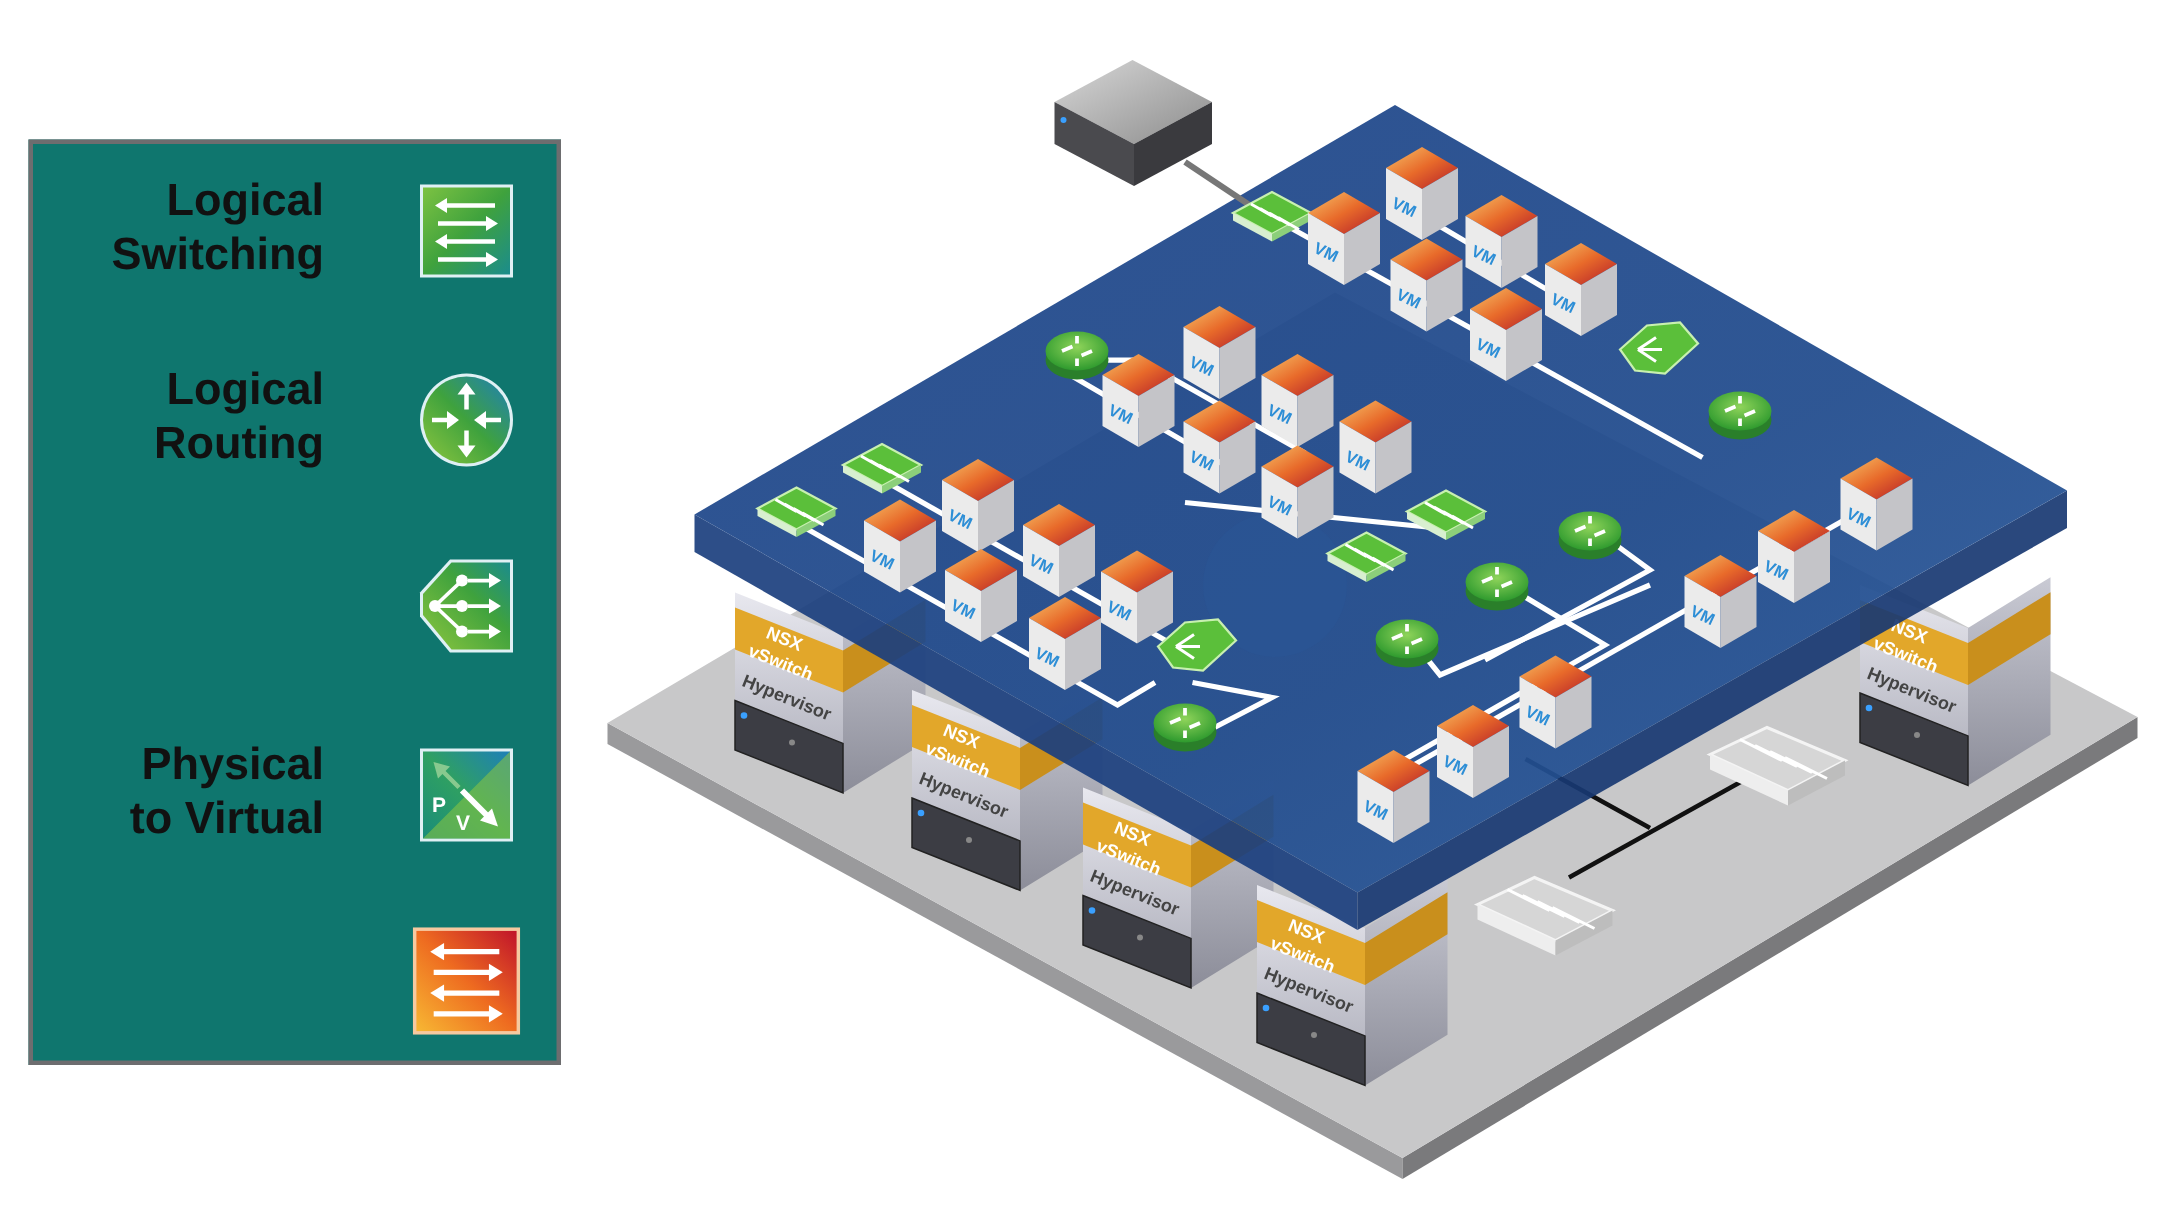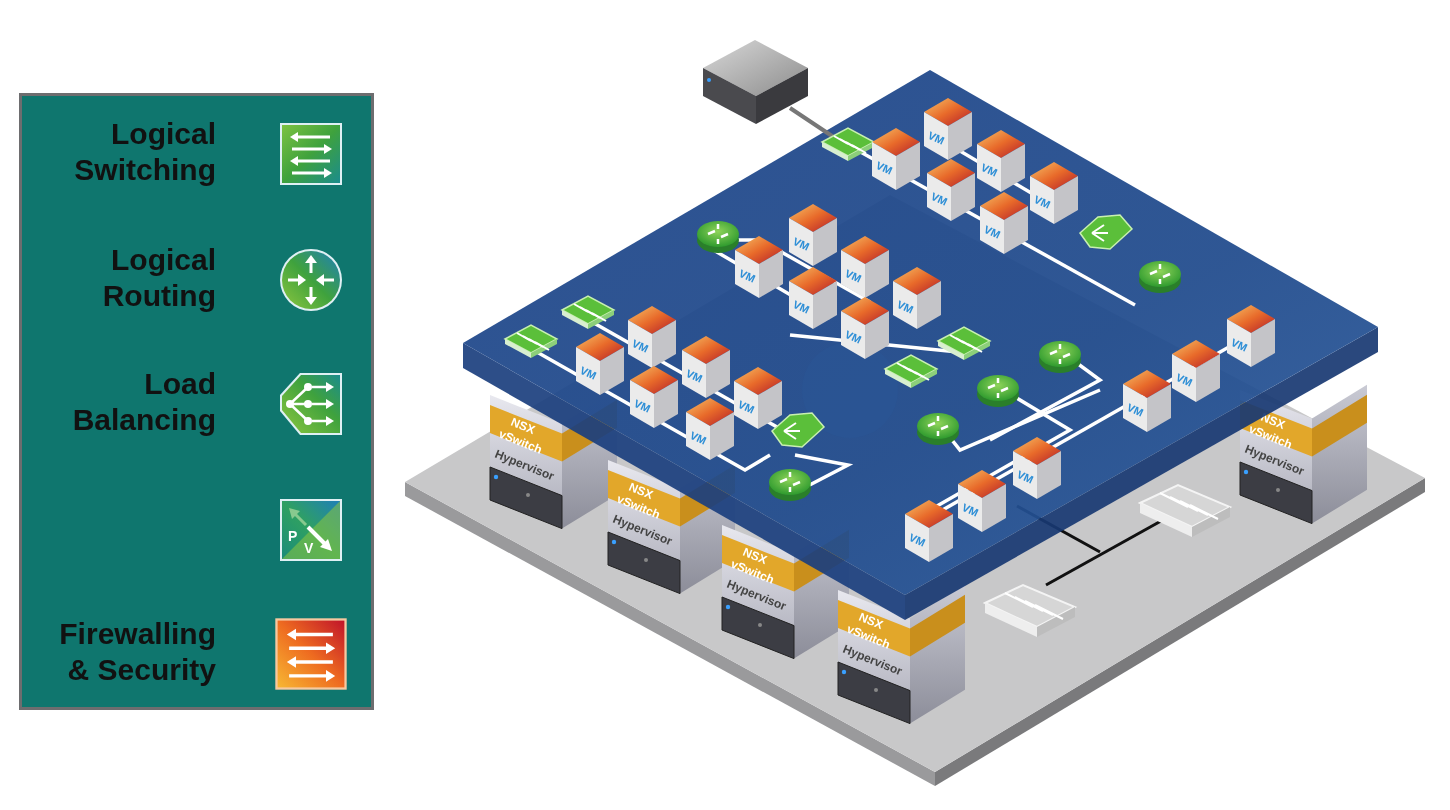--- a/index.html
+++ b/index.html
@@ -69,22 +69,20 @@
         <line x1="33" y1="40" x2="33" y2="52"></line>
           <polygon points="33,58 27,50 39,50" stroke="none"></polygon>
         <line x1="10" y1="33" x2="22" y2="33"></line>
           <polygon points="28,33 20,27 20,39" stroke="none"></polygon>
         <line x1="56" y1="33" x2="44" y2="33"></line>
           <polygon points="38,33 46,27 46,39" stroke="none"></polygon>
       </g>
     </svg>
   </div>
   <div class="legend-item" style="top:270px">
-    <div class="legend-label">Load
-Balancing</div>
     <svg class="legend-icon" viewBox="0 0 66 66">
       <defs>
           <linearGradient id="glb" x1="0" y1="1" x2="1" y2="0">
             <stop offset="0" stop-color="#8cc63f"></stop>
             <stop offset="0.6" stop-color="#3fa23d"></stop>
             <stop offset="1" stop-color="#1b8c8c"></stop>
           </linearGradient>
         </defs>
       <polygon points="22,2 64,2 64,64 22,64 2,40 2,24" fill="#dff0f4"></polygon>
       <polygon points="23,4 62,4 62,62 23,62 4,39 4,25" fill="url(#glb)"></polygon>
@@ -99,20 +97,22 @@
         <line x1="34" y1="16" x2="50" y2="16"></line>
           <polygon points="56,16 48,11 48,21" stroke="none"></polygon>
         <line x1="34" y1="33" x2="50" y2="33"></line>
           <polygon points="56,33 48,28 48,38" stroke="none"></polygon>
         <line x1="34" y1="50" x2="50" y2="50"></line>
           <polygon points="56,50 48,45 48,55" stroke="none"></polygon>
       </g>
     </svg>
   </div>
   <div class="legend-item" style="top:396px">
+    <div class="legend-label">Physical
+to Virtual</div>
     <svg class="legend-icon" viewBox="0 0 66 66">
       <defs>
           <linearGradient id="gpv" x1="0" y1="1" x2="1" y2="0">
             <stop offset="0" stop-color="#1a8c7a"></stop>
             <stop offset="0.5" stop-color="#2fa062"></stop>
             <stop offset="1" stop-color="#1e7fb8"></stop>
           </linearGradient>
         </defs>
       <rect x="2" y="2" width="62" height="62" fill="#dff0f4"></rect>
       <rect x="4" y="4" width="58" height="58" fill="url(#gpv)"></rect>
@@ -123,22 +123,20 @@
       </g>
       <g stroke="#9fd49a" stroke-width="3" fill="#9fd49a" opacity="0.8">
         <line x1="28" y1="28" x2="16" y2="16"></line>
           <polygon points="11,11 22,14 14,22" stroke="none"></polygon>
       </g>
       <text x="10" y="44" font-family="Liberation Sans, sans-serif" font-weight="bold" font-size="14" fill="#fff">P</text>
       <text x="26" y="56" font-family="Liberation Sans, sans-serif" font-weight="bold" font-size="14" fill="#fff">V</text>
     </svg>
   </div>
   <div class="legend-item" style="top:520px">
-    <div class="legend-label">Firewalling
-&amp; Security</div>
     <svg class="legend-icon" viewBox="0 0 66 66" style="left:251px;width:76px;height:76px;top:0px">
       <defs>
           <linearGradient id="gfw" x1="0" y1="1" x2="1" y2="0">
             <stop offset="0" stop-color="#f7b733"></stop>
             <stop offset="0.5" stop-color="#ee6b20"></stop>
             <stop offset="1" stop-color="#c0142a"></stop>
           </linearGradient>
         </defs>
       <rect x="2" y="2" width="62" height="62" fill="#f6c9a0"></rect>
       <rect x="4" y="4" width="58" height="58" fill="url(#gfw)"></rect>

